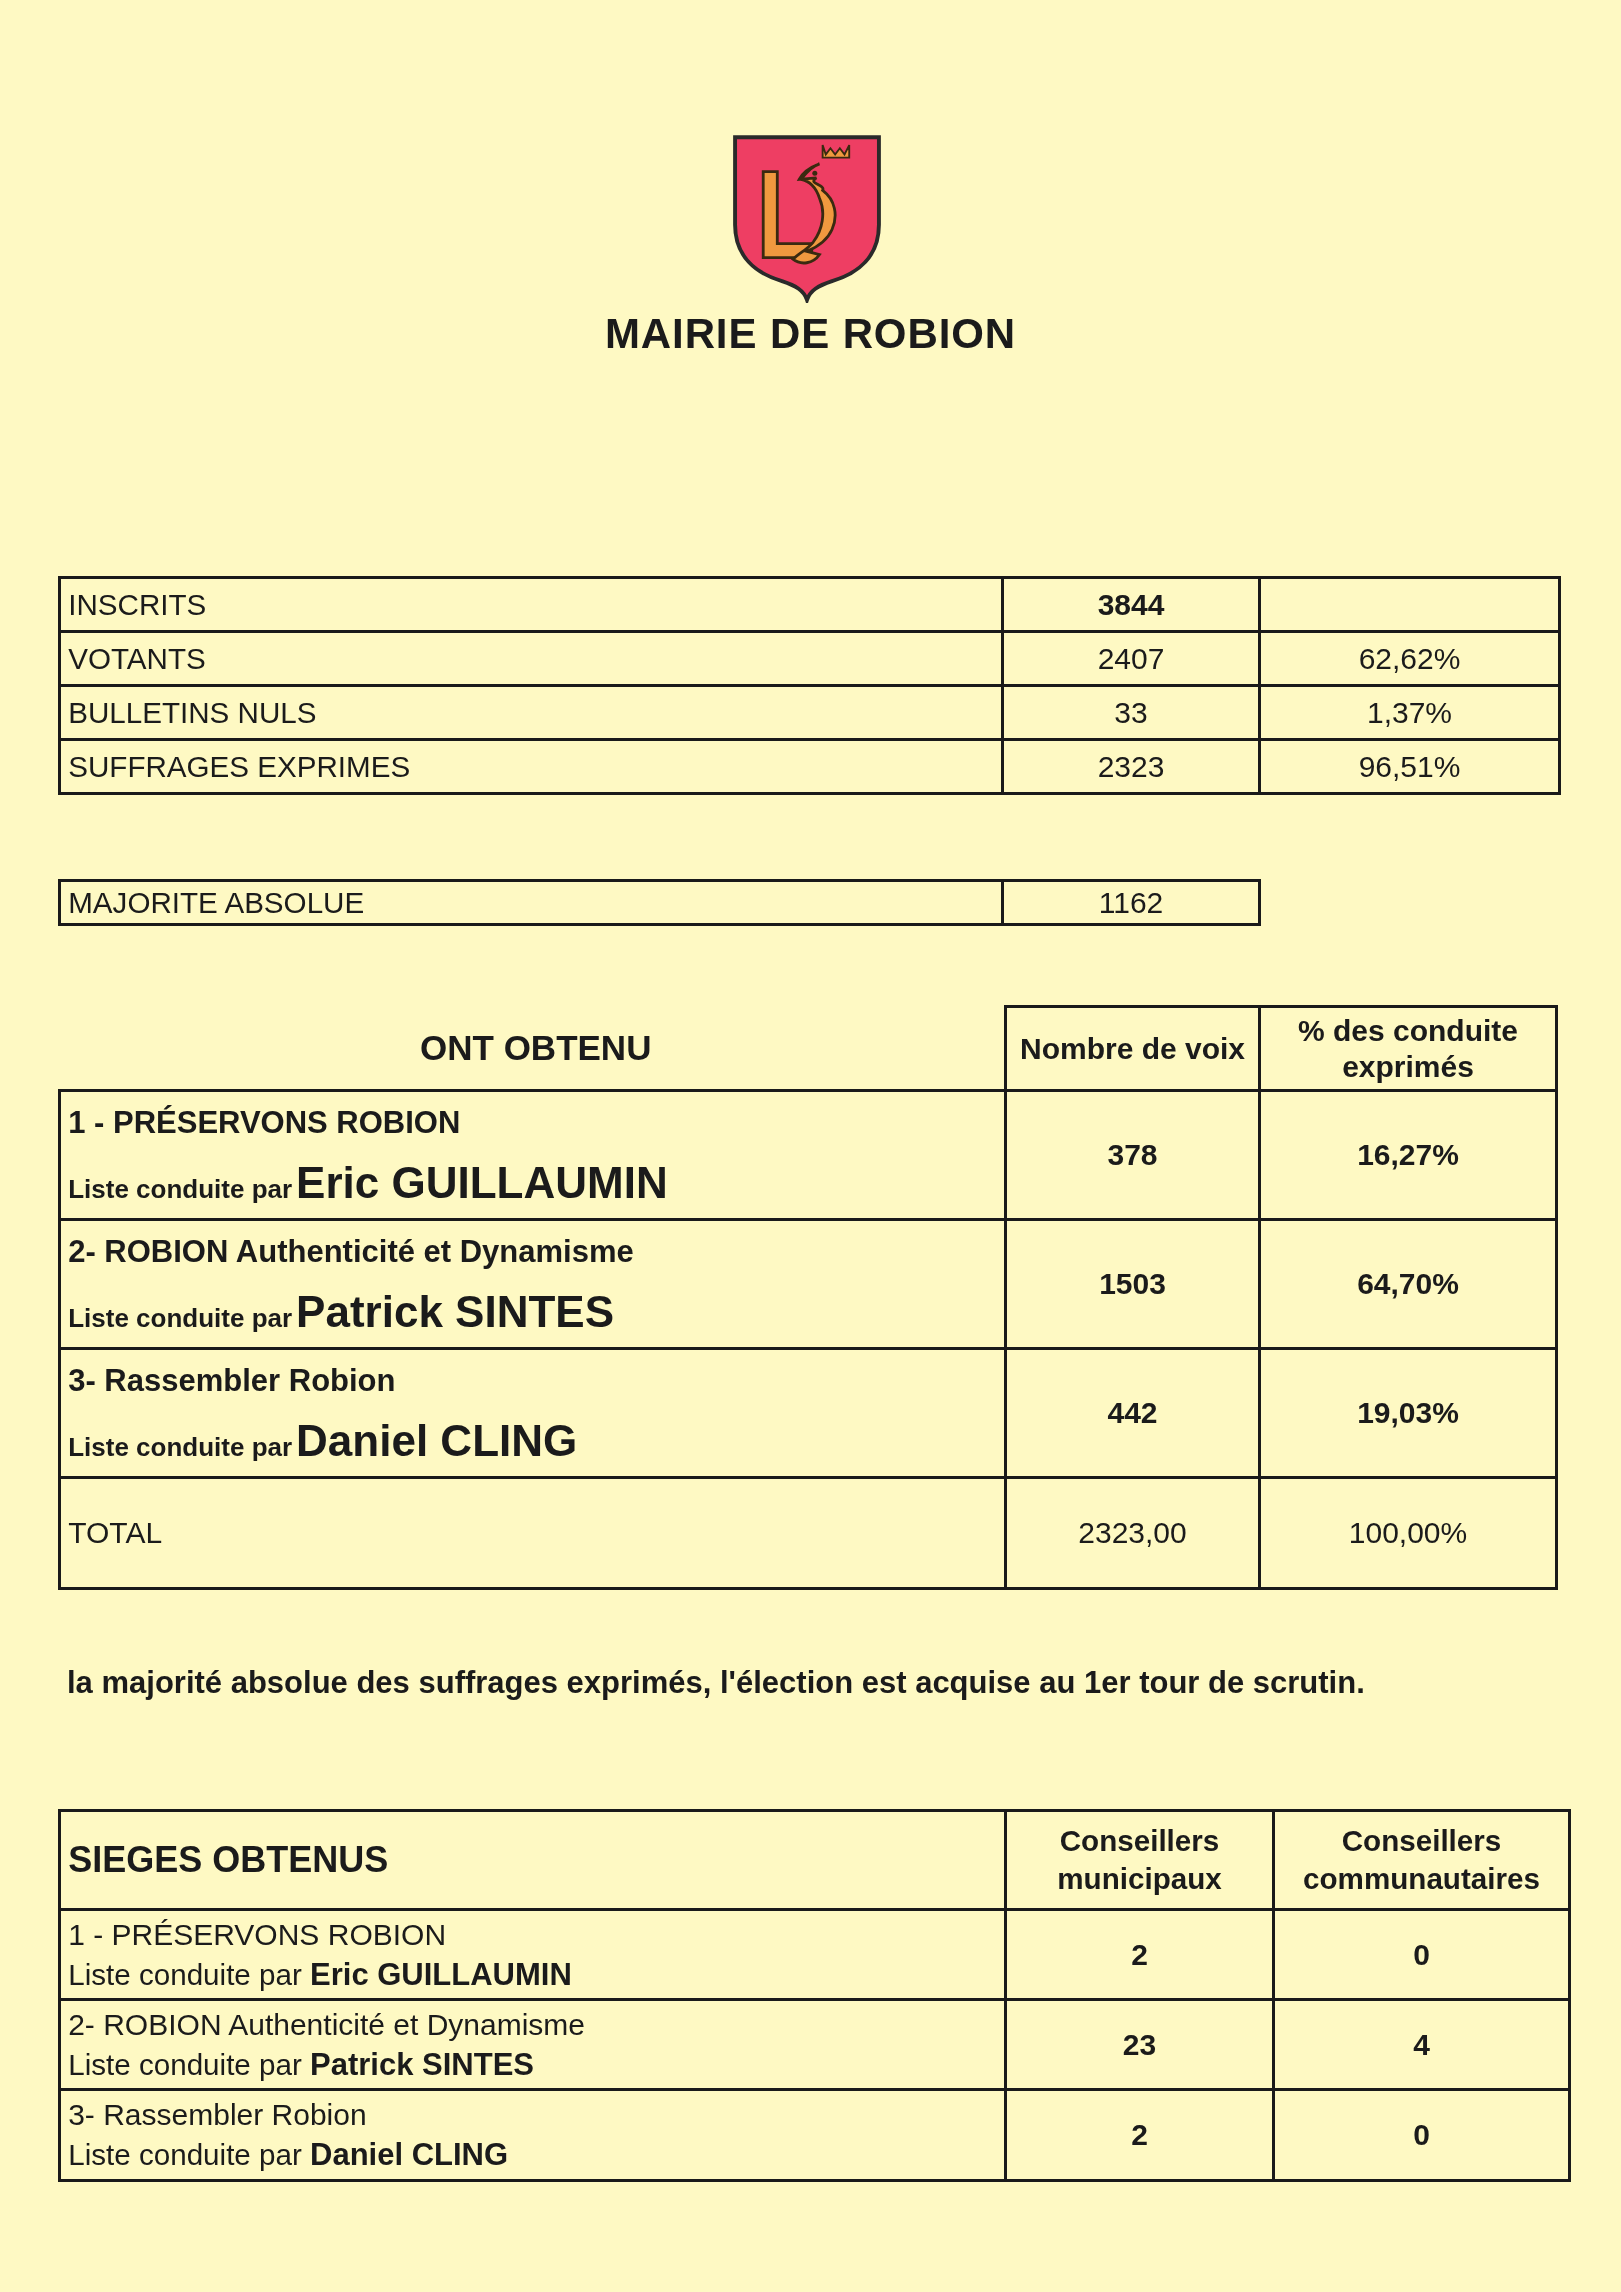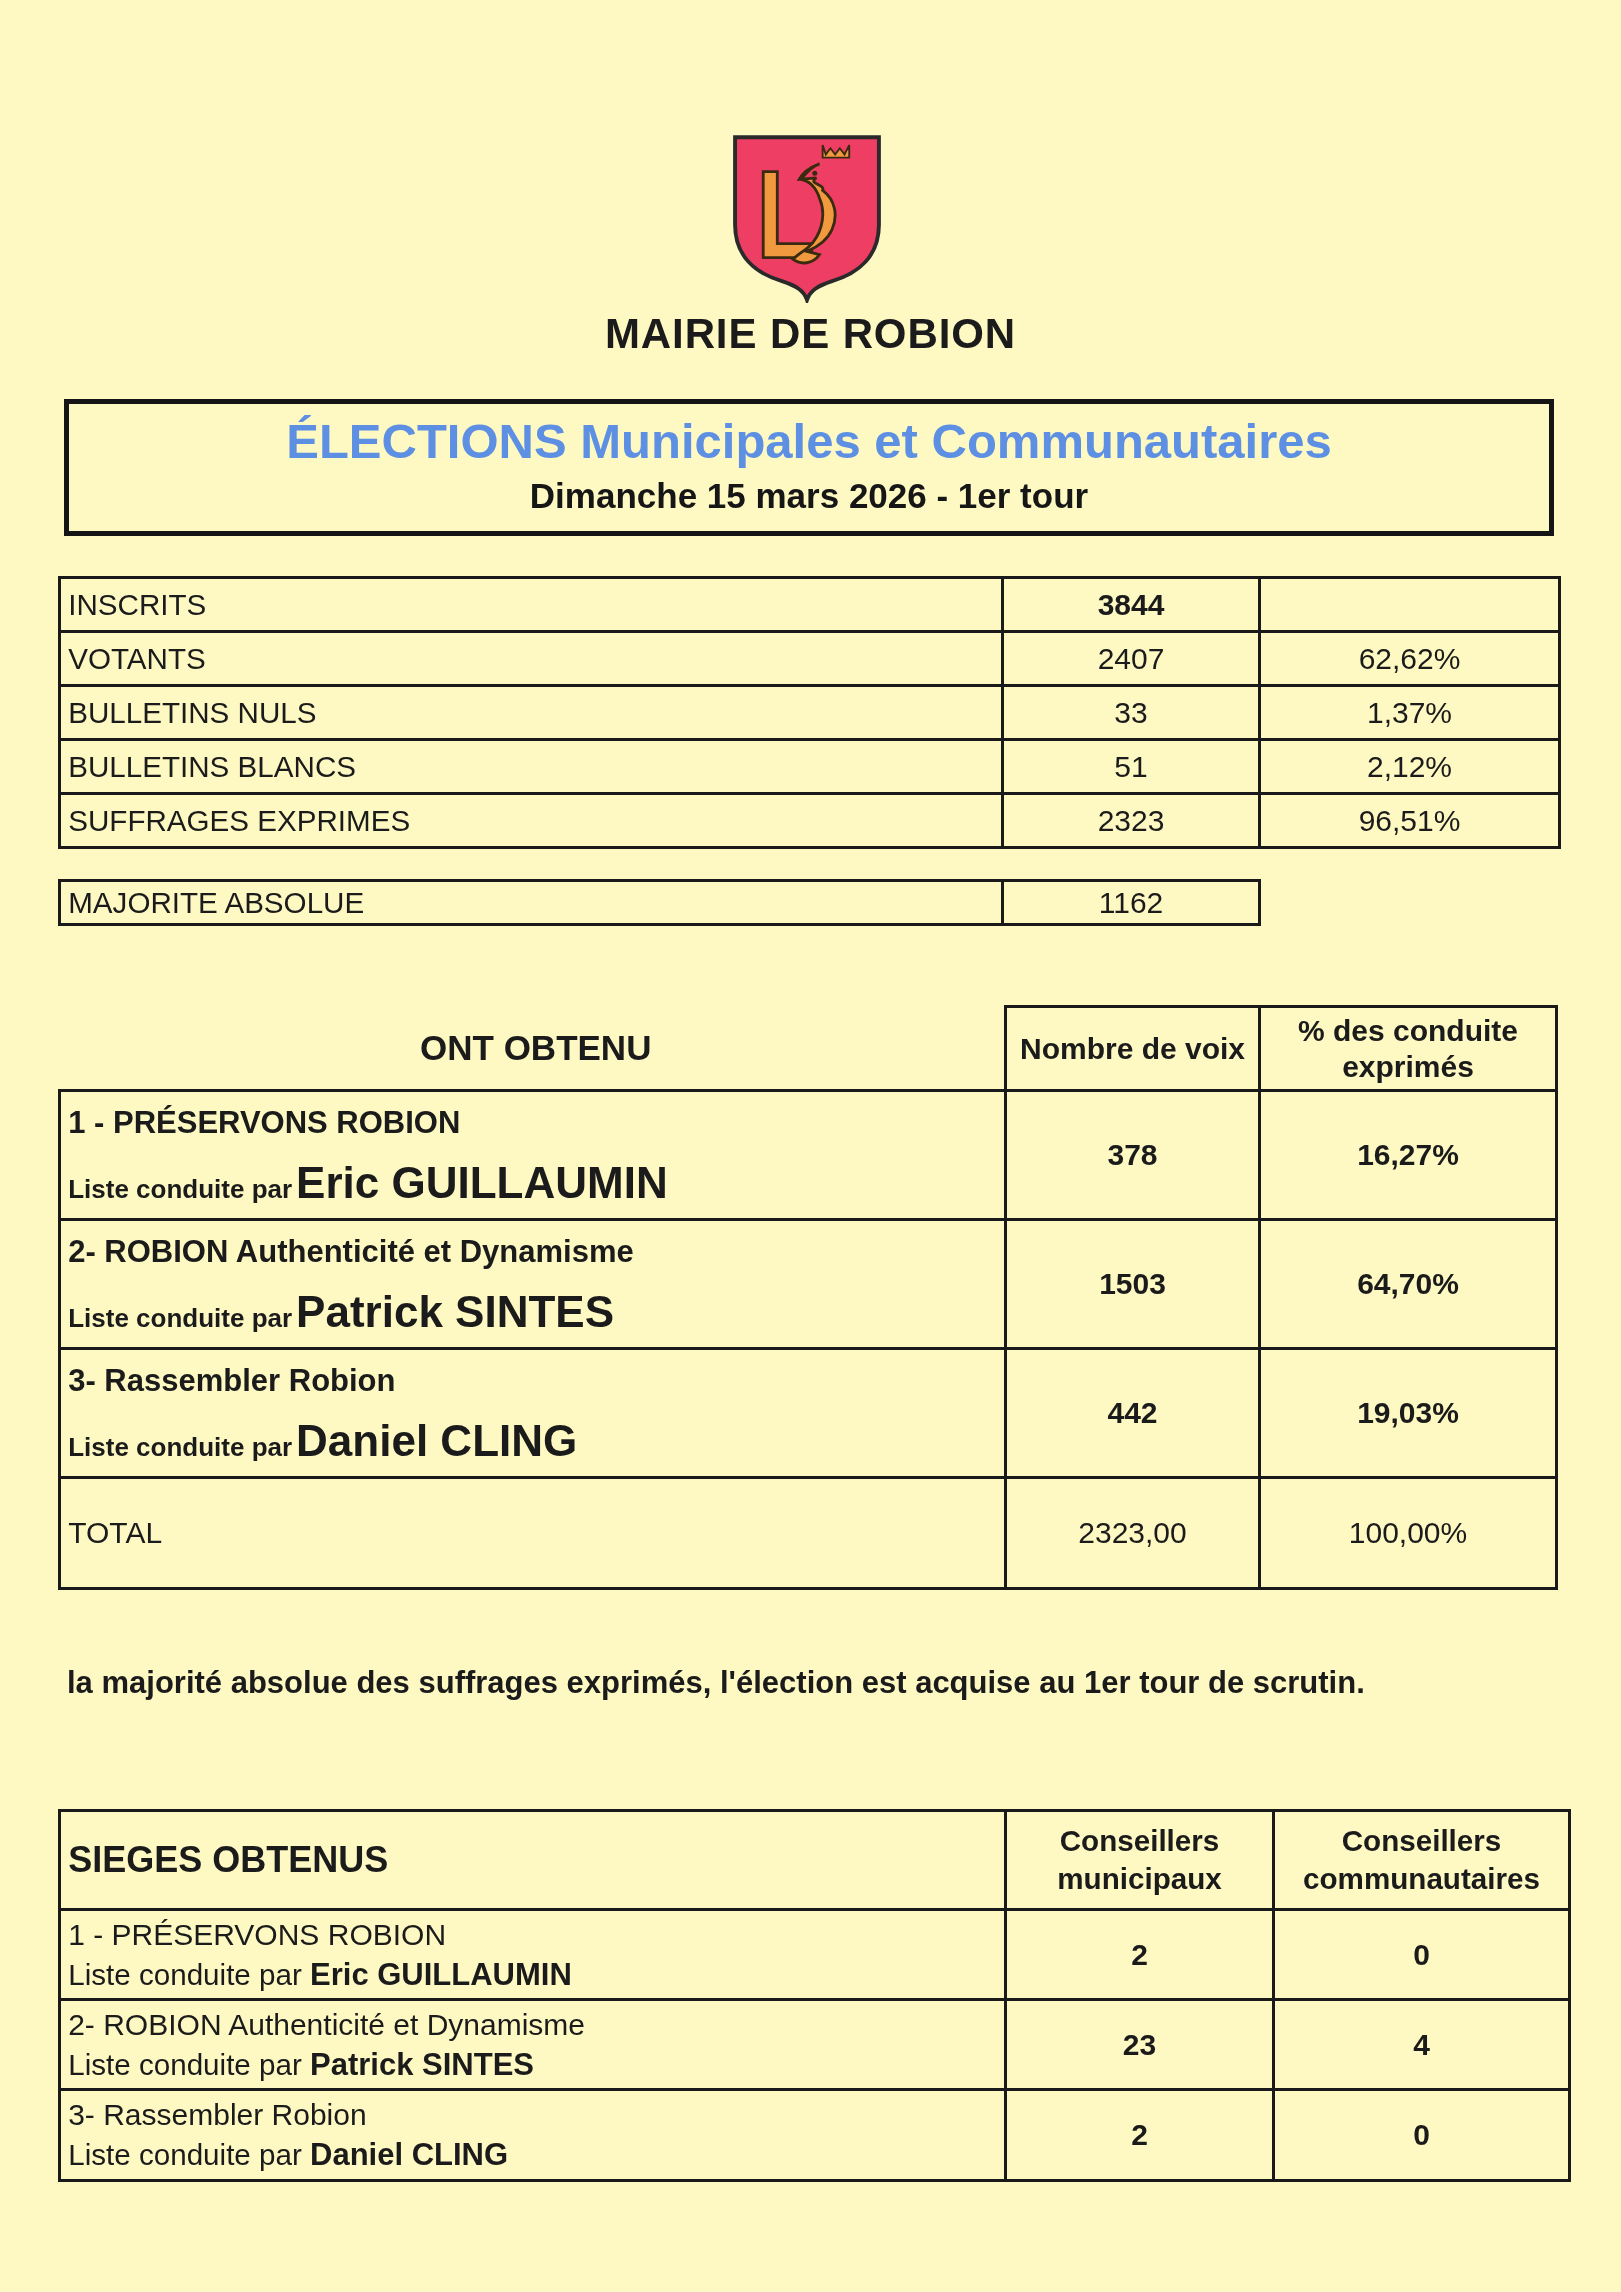--- a/index.html
+++ b/index.html
@@ -65,24 +65,20 @@
   <svg class="crest" viewBox="0 0 100 110">
     <path d="M4,4 L96,4 L96,60 C96,80 83,91 66,96 C57,99 52,102 50,108 C48,102 43,99 34,96 C17,91 4,80 4,60 Z" fill="#ee3e63" stroke="#2a2a2a" stroke-width="2.5"></path>
     <path d="M22,26 L31,26 L31,72 L53,72 L53,81 L22,81 Z" fill="#f0993f" stroke="#3a2a10" stroke-width="1.8"></path>
     <path d="M60,9 L62,15 L65,11 L68,15 L71,11 L74,15 L77,9 L77,17 L60,17 Z" fill="#f0993f" stroke="#3a2a10" stroke-width="1.2"></path>
     <path d="M58,21 C50,24 47,27 45,31 L56,30 C50,34 62,34 60,38 C68,44 70,54 66,63 C63,70 57,74 50,77 L58,79 C54,85 46,86 41,82 C45,78 50,76 54,71 C60,63 62,52 58,43 C56,37 52,32 46,31 C50,26 54,22 58,21 Z" fill="#f0993f" stroke="#3a2a10" stroke-width="1.8"></path>
     <circle cx="55" cy="27" r="1.6" fill="#3a2a10"></circle>
   </svg>
 
   <div class="org-title">MAIRIE DE ROBION</div>
 
-  <div class="header-box">
-    <div class="header-title" style="color:#5d8fe3;">ÉLECTIONS Municipales et Communautaires</div>
-    <div class="header-subtitle">Dimanche 15 mars 2026 - 1er tour</div>
-  </div>
 
   <table class="sheet" id="stats">
     <colgroup>
         <col style="width:943px">
         <col style="width:257px">
         <col style="width:300px">
       </colgroup>
     <tbody>
         <tr>
       <td class="lbl">INSCRITS</td>
@@ -91,25 +87,20 @@
     </tr>
     <tr>
       <td class="lbl">VOTANTS</td>
       <td class="num">2407</td>
       <td class="num">62,62%</td>
     </tr>
     <tr>
       <td class="lbl">BULLETINS NULS</td>
       <td class="num">33</td>
       <td class="num">1,37%</td>
-    </tr>
-    <tr>
-      <td class="lbl">BULLETINS BLANCS</td>
-      <td class="num">51</td>
-      <td class="num">2,12%</td>
     </tr>
     <tr>
       <td class="lbl">SUFFRAGES EXPRIMES</td>
       <td class="num">2323</td>
       <td class="num">96,51%</td>
     </tr>
   </tbody>
     </table>
 
   <table class="sheet" id="majority">

